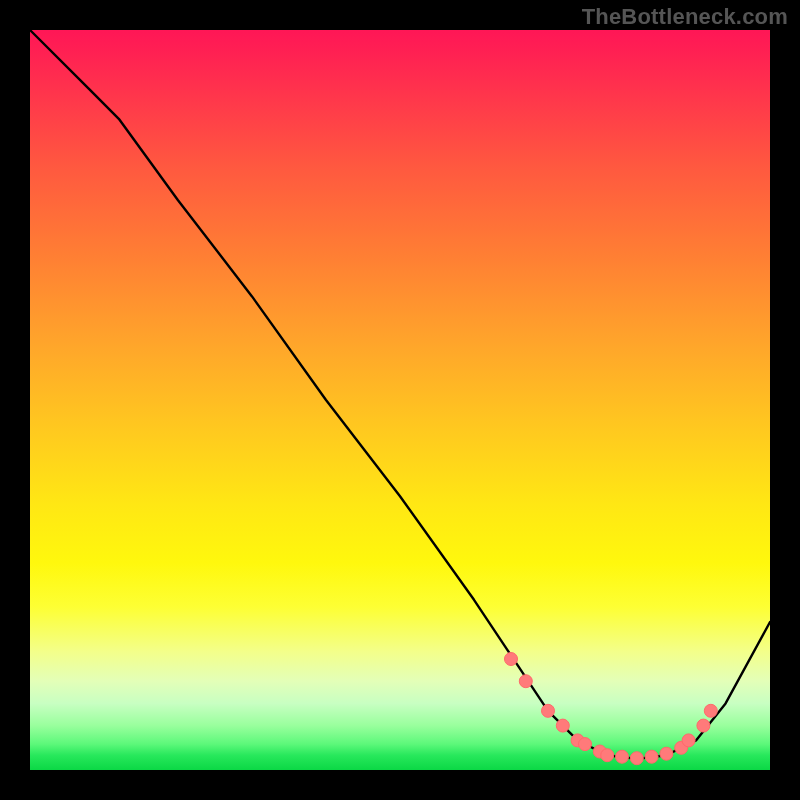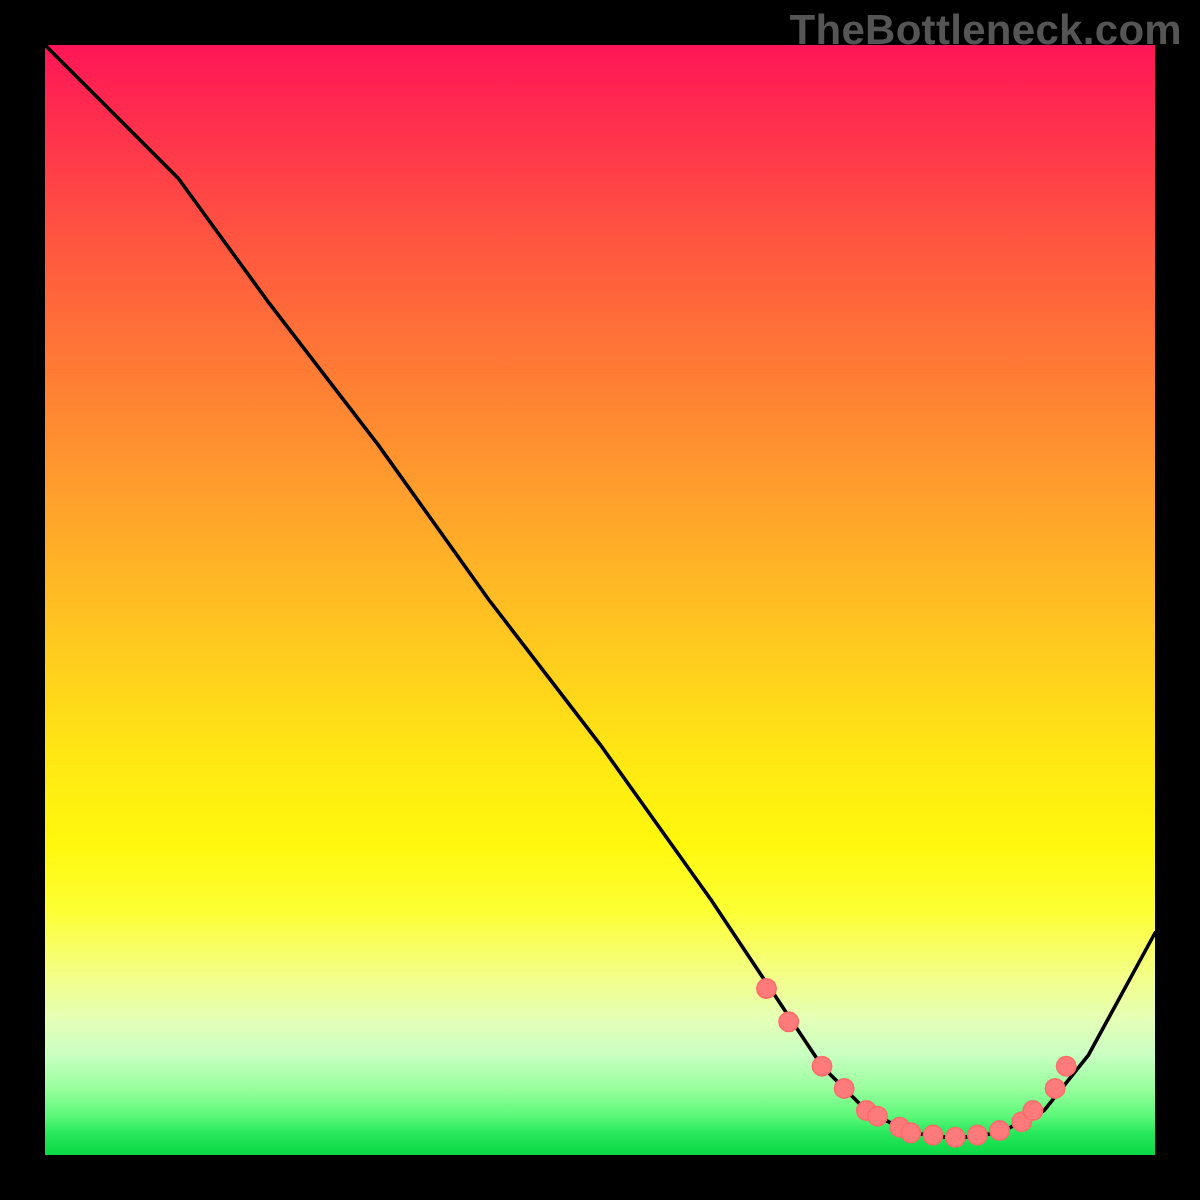--- a/index.html
+++ b/index.html
@@ -15,21 +15,21 @@
     position: relative;
     width: 800px;
     height: 800px;
     background: #000;
   }
   .watermark {
     position: absolute;
     top: 4px;
     right: 12px;
     color: #555;
-    font-size: 28px;
+    font-size: 22px;
     font-weight: 600;
     letter-spacing: 0.2px;
     user-select: none;
   }
   .plot-area {
     position: absolute;
     left: 30px;
     top: 30px;
     width: 740px;
     height: 740px;

